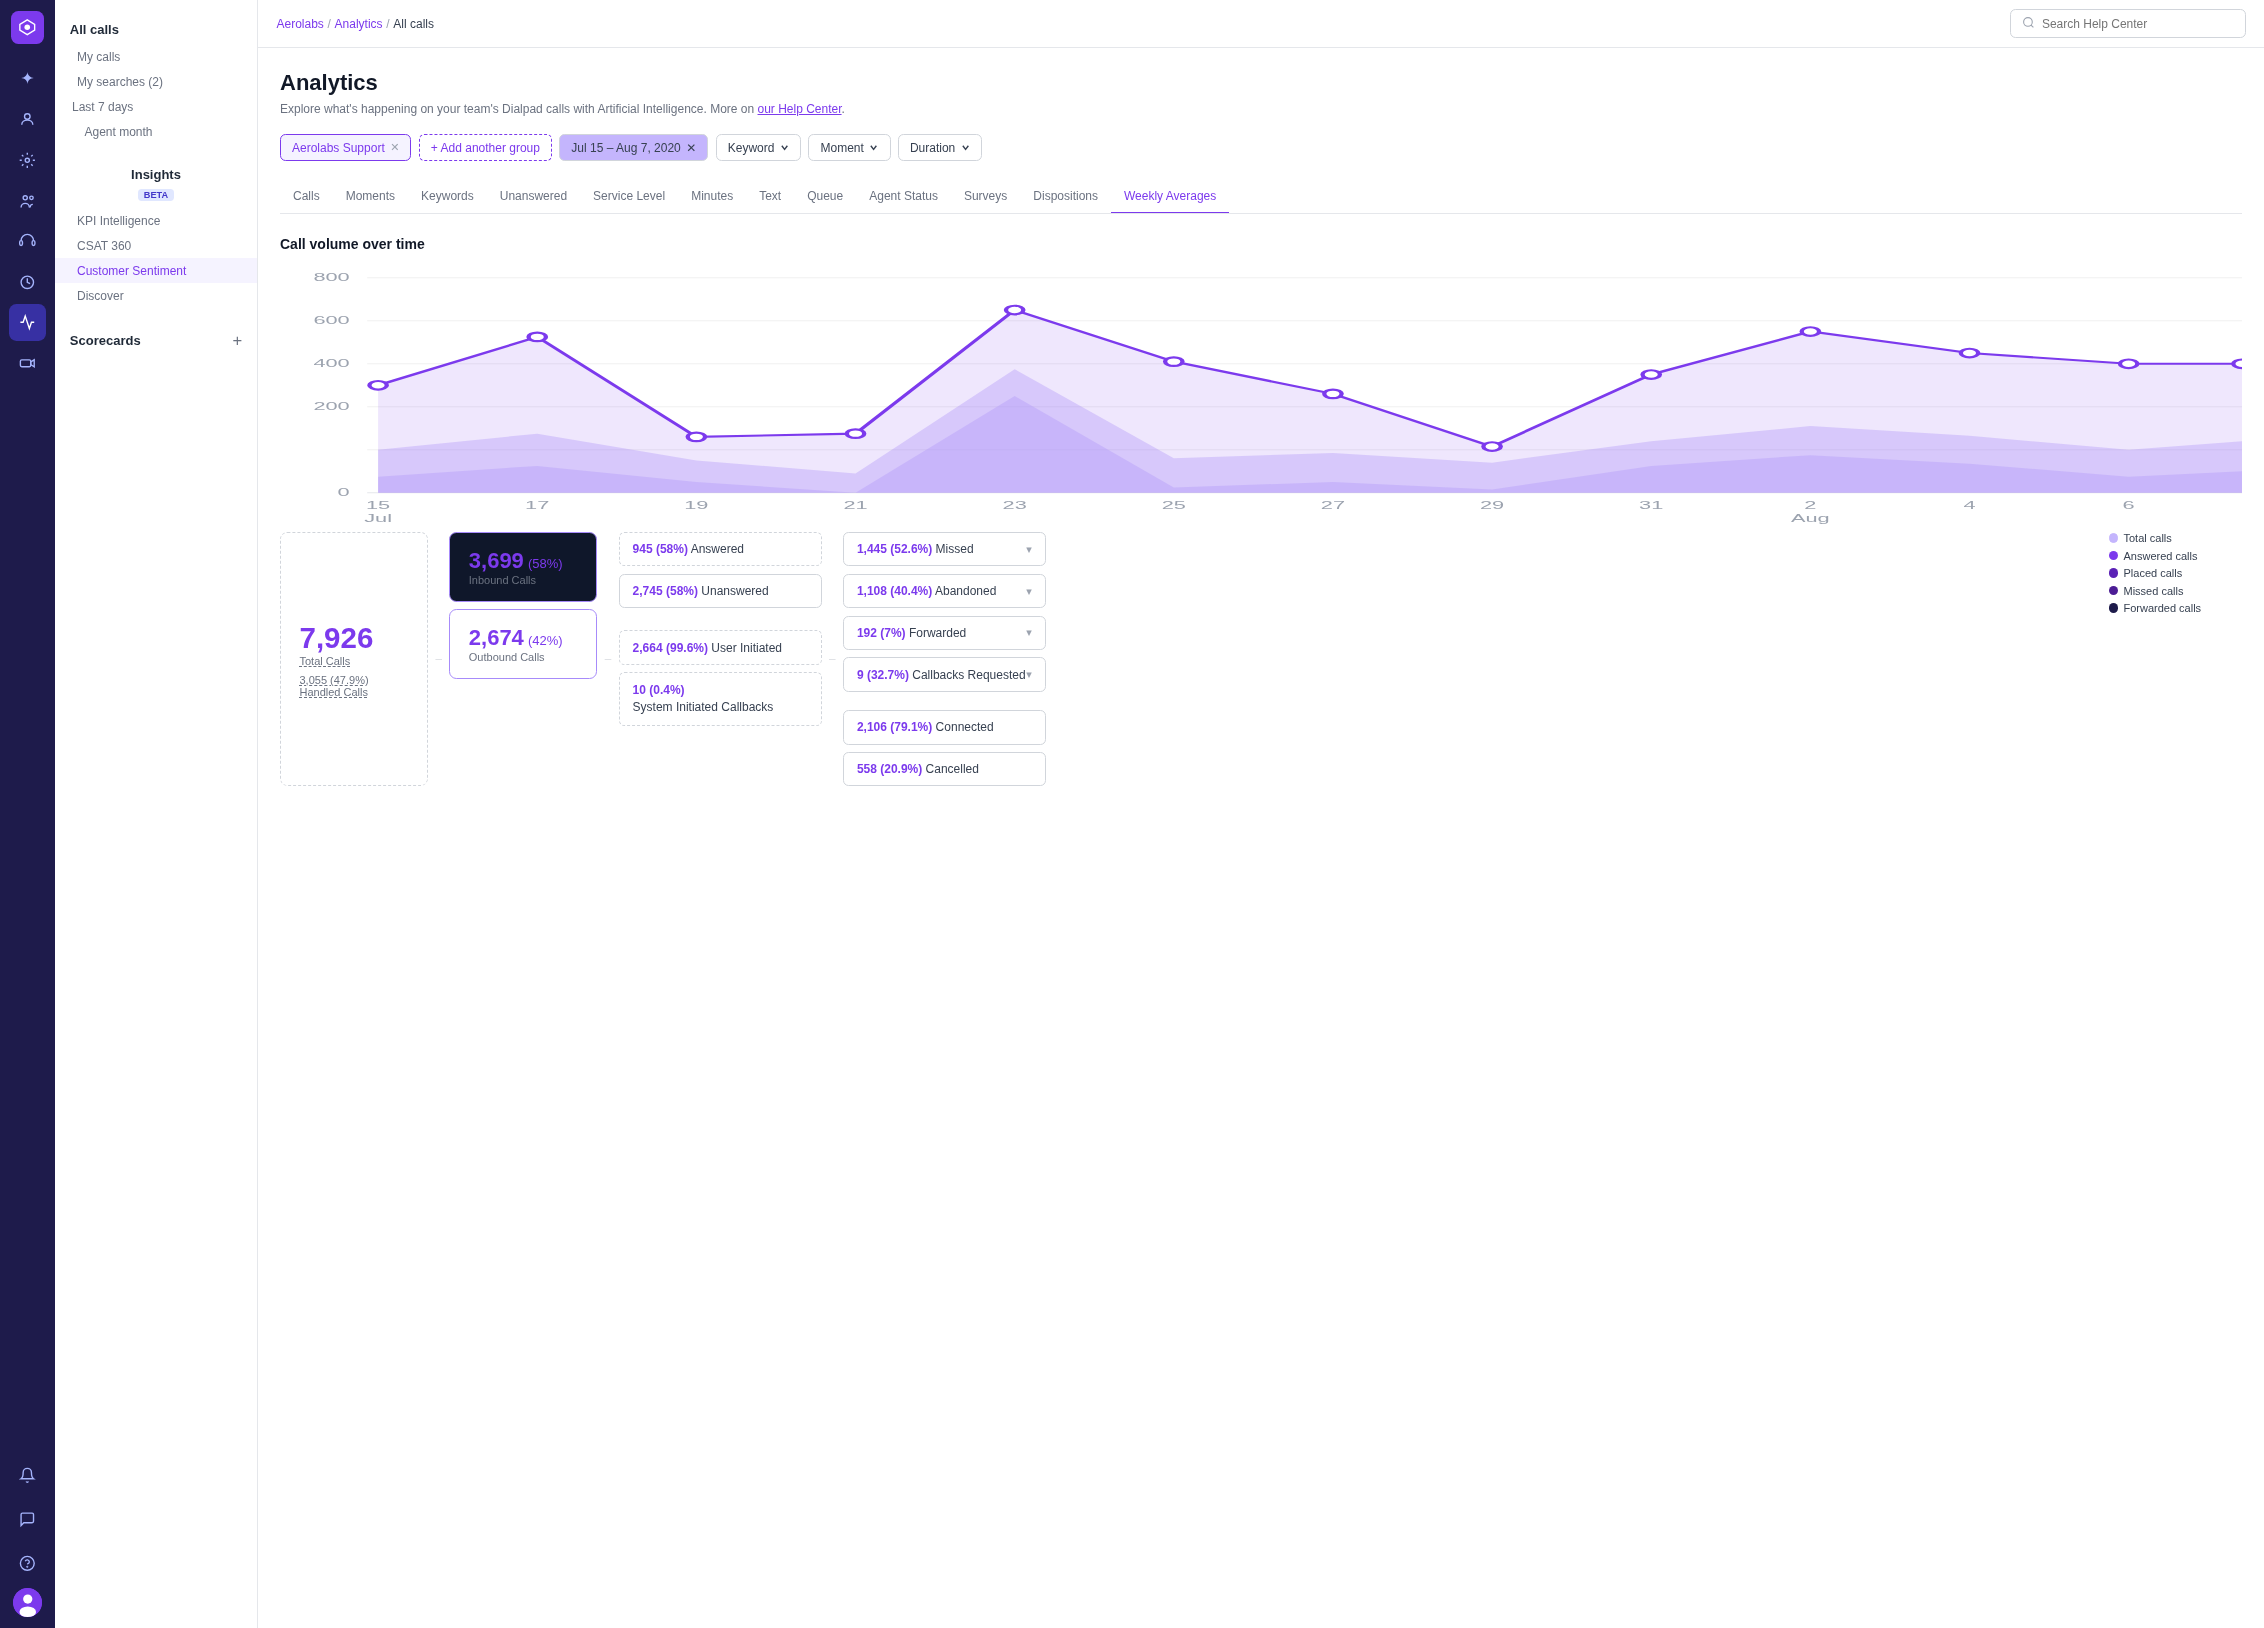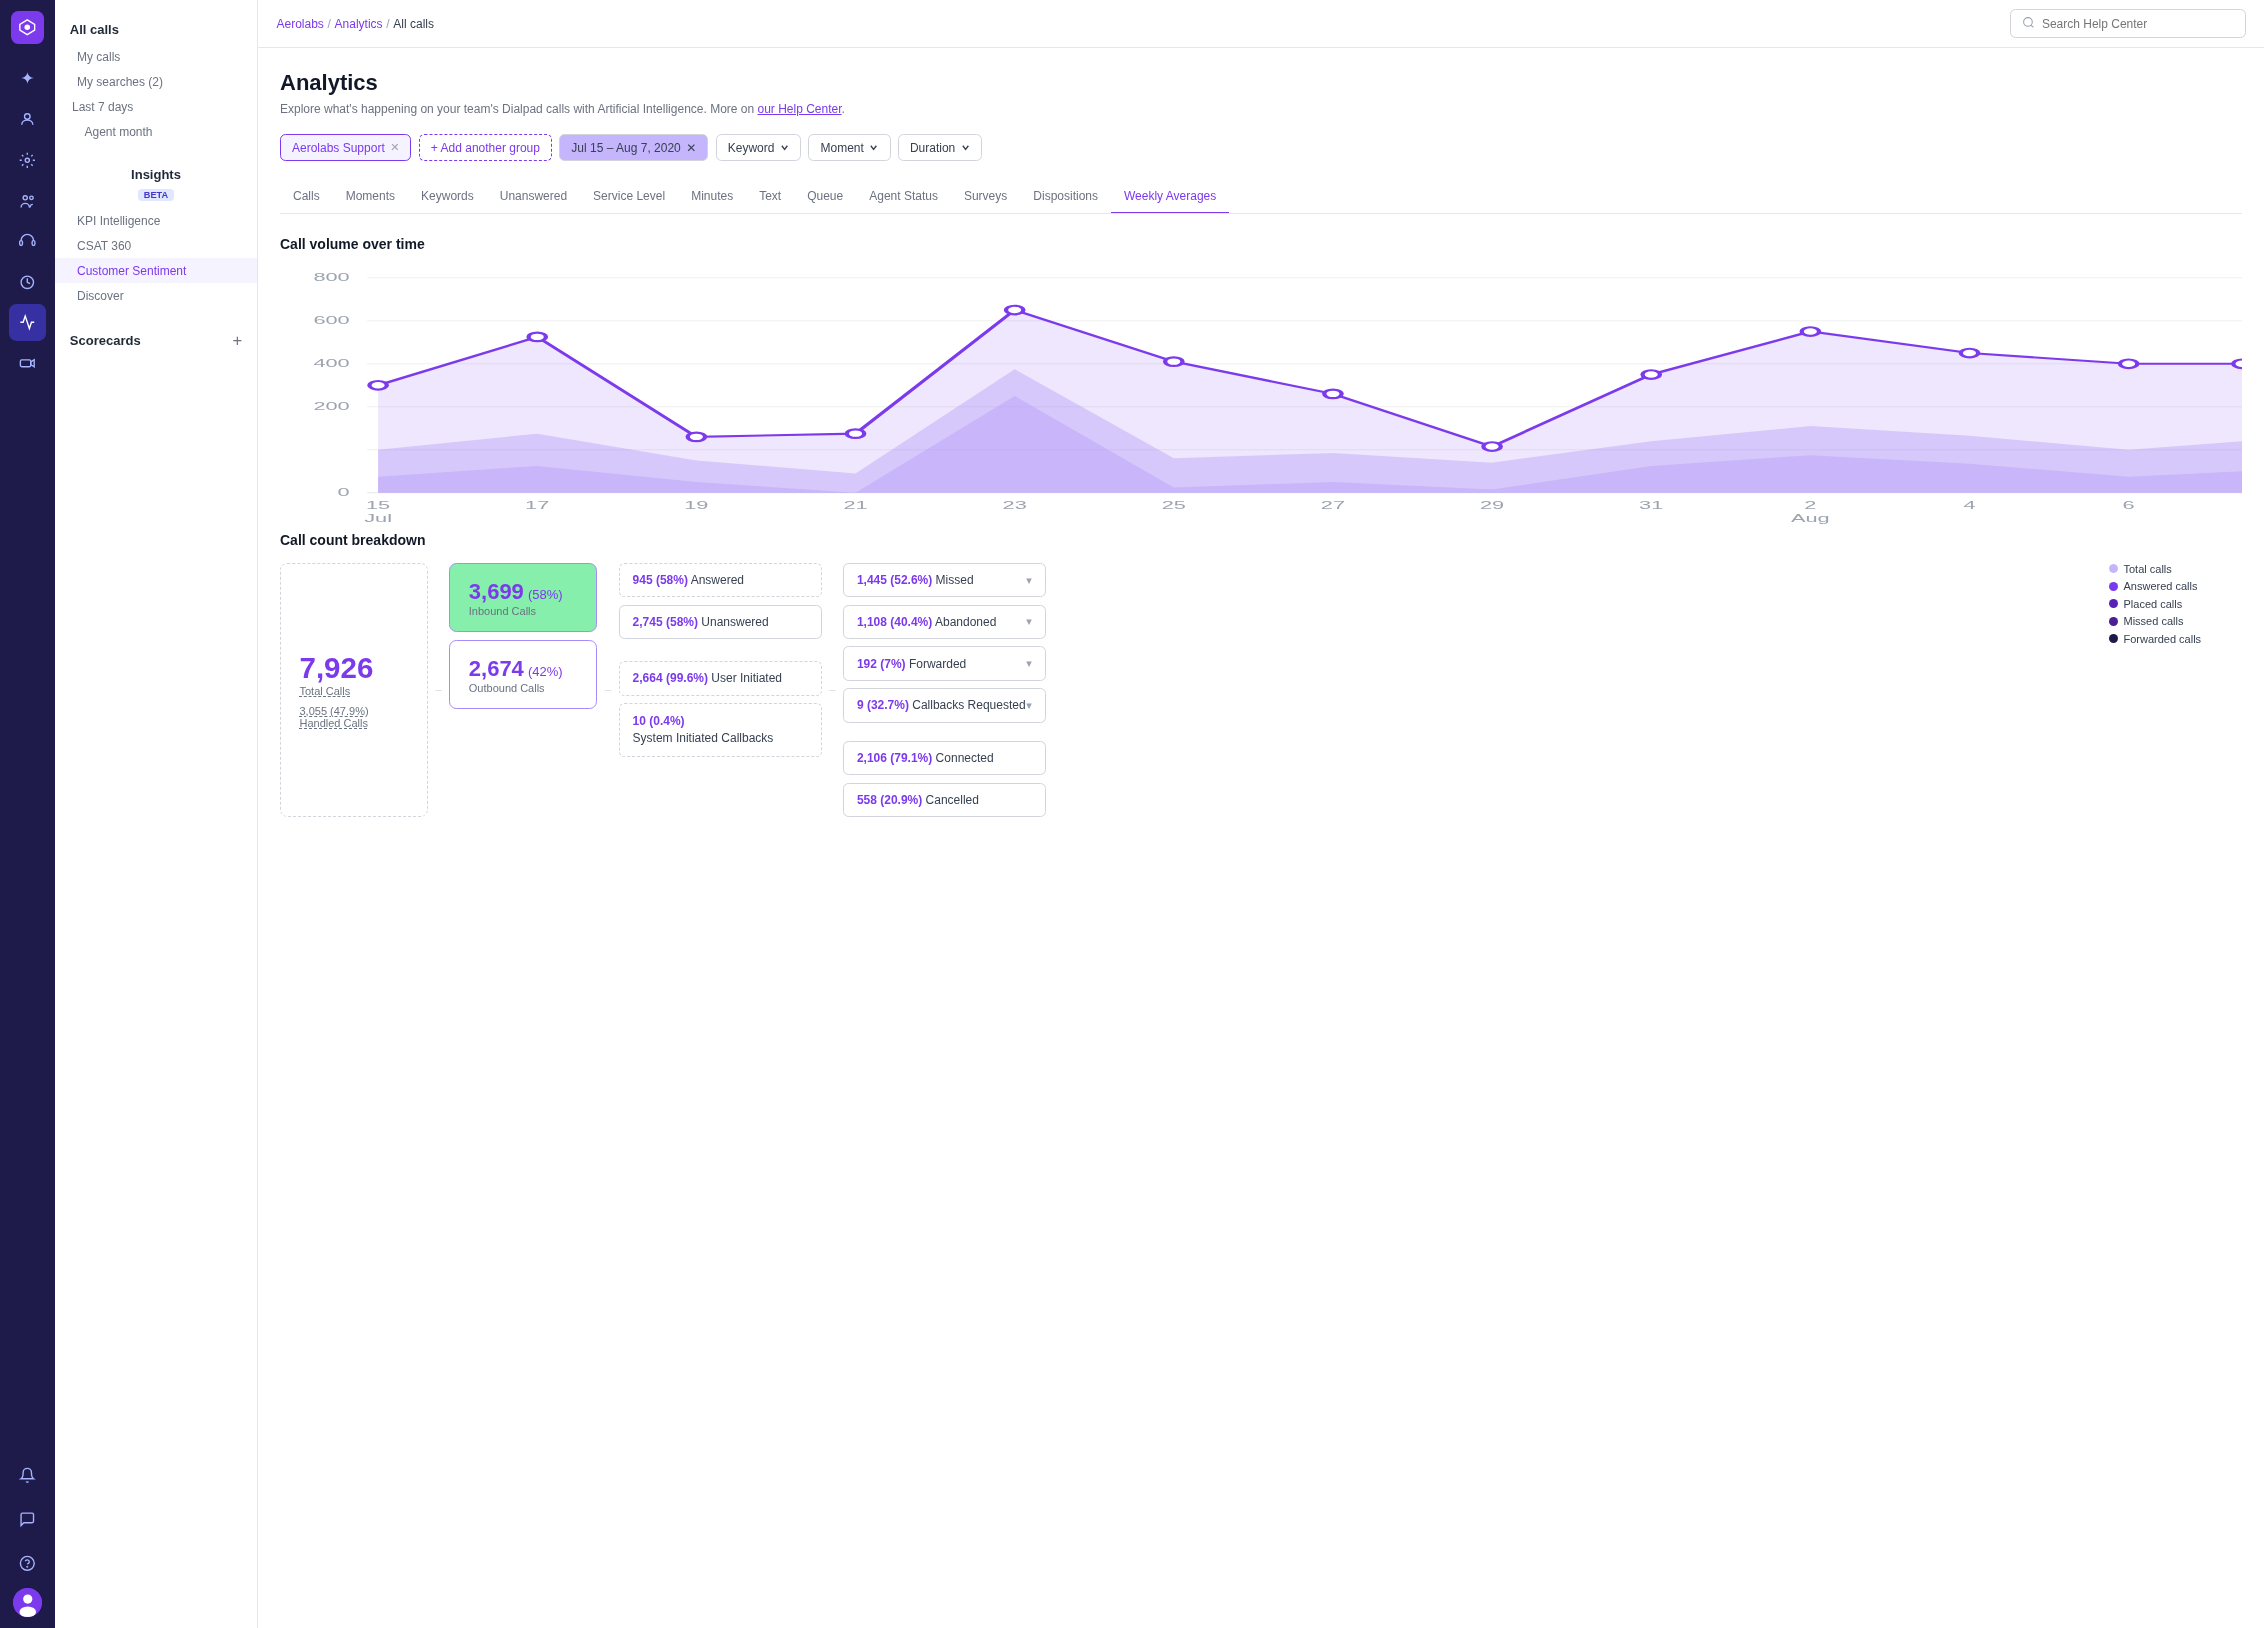--- a/index.html
+++ b/index.html
@@ -65,21 +65,21 @@
     .chart-container { position: relative; height: 258px; margin-bottom: 7.4px; }
     .chart-svg { width: 100%; height: 100%; }
 
     
     .breakdown-section { margin-top: 7.4px; }
 
     .breakdown-total { border: 1.4px dashed #d1d5db; border-radius: 7.4px; padding: 18.5px; min-width: 148px; display: flex; flex-direction: column; justify-content: center; }
     .total-number { font-size: 29.5px; font-weight: 700; color: #7c3aed; }
     .total-label { font-size: 11px; color: #6b7280; text-decoration: underline; text-decoration-style: dashed; }
     .handled-calls { font-size: 11px; color: #6b7280; margin-top: 7.4px; text-decoration: underline; text-decoration-style: dashed; }
-    .inbound-box { border: 1.4px solid #a78bfa; border-radius: 7.4px; padding: 14.8px 18.5px; min-width: 148px; background: #86efac; }
+    .inbound-box { border: 1.4px solid #a78bfa; border-radius: 7.4px; padding: 14.8px 18.5px; min-width: 148px; background: #0f172a; }
     .outbound-box { border: 1.4px solid #a78bfa; border-radius: 7.4px; padding: 14.8px 18.5px; min-width: 148px; background: white; }
     .call-number { font-size: 22px; font-weight: 700; color: #7c3aed; }
     .call-pct { font-size: 13px; color: #7c3aed; font-weight: 400; }
     .call-label { font-size: 11px; color: #6b7280; }
 
     .call-stat-box { border: 1.4px dashed #d1d5db; border-radius: 5.5px; padding: 9.2px 13px; font-size: 12px; color: #374151; white-space: nowrap; min-width: 185px; }
     .call-stat-box .stat-number { color: #7c3aed; font-weight: 600; }
     .call-stat-expandable { border: 1.4px solid #d1d5db; border-radius: 5.5px; padding: 9.2px 13px; font-size: 12px; color: #374151; display: flex; align-items: center; justify-content: space-between; cursor: pointer; min-width: 203px; }
     .call-stat-expandable .stat-number { color: #7c3aed; font-weight: 600; }
     .chevron { color: #9ca3af; font-size: 11px; }
@@ -331,21 +331,20 @@
           <text x="775" y="225" text-anchor="middle" font-size="10" fill="#9ca3af">4</text>
           <text x="848" y="225" text-anchor="middle" font-size="10" fill="#9ca3af">6</text>
 
           <text x="45" y="237" text-anchor="middle" font-size="10" fill="#9ca3af">Jul</text>
           <text x="702" y="237" text-anchor="middle" font-size="10" fill="#9ca3af">Aug</text>
         </svg>
       </div>
     </div>
 
     <div class="breakdown-section">
-      <div class="section-title">Call count breakdown</div>
 
       <div style="display:flex; align-items:flex-start; gap:14.8px;">
 
         <div style="display:flex; align-items:stretch; gap:7.4px; flex:1;">
 
           <div class="breakdown-total">
             <div class="total-number">7,926</div>
             <div class="total-label">Total Calls</div>
             <div class="handled-calls">
               <span>3,055 (47.9%)</span><br>

